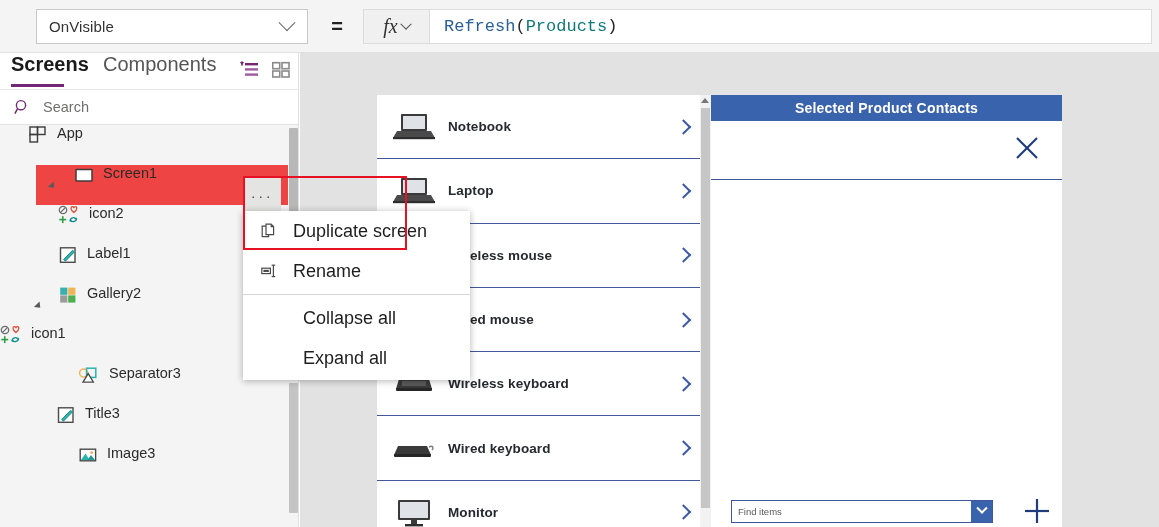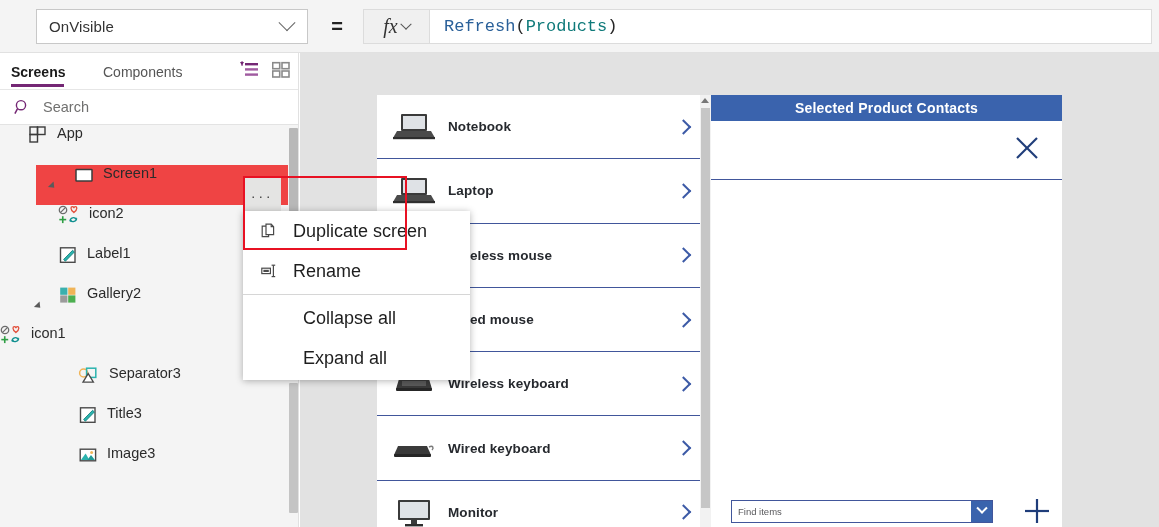--- a/index.html
+++ b/index.html
@@ -96,22 +96,22 @@
     overflow: hidden;
   }
   .tree-tabs {
     position: relative;
     height: 37px;
     background: #ffffff;
     border-bottom: 1px solid #e6e6e6;
   }
   .tree-tab {
     position: absolute; top: 0; height: 37px;
-    display: flex; align-items: center;
-    font-size: 14px;
+    display: flex; 
+    font-size: 20px;
     cursor: pointer;
   }
   .tree-tab.t0 { left: 11px; }
   .tree-tab.t1 { left: 95px; margin-left: 8px; }
   .tree-tab.active { color: #1a1a1a; font-weight: bold; }
   .tree-tab.inactive { color: #555555; }
   .tab-underline {
     position: absolute; left: 11px; bottom: 2px;
     width: 53px; height: 3px;
     background: #742774;
@@ -499,21 +499,21 @@
         <span class="tree-ico">
           <svg width="22" height="20" viewBox="0 0 22 20">
             <circle cx="5.6" cy="8.0" r="4.0" fill="none" stroke="#f0b457" stroke-width="1.5"></circle>
             <rect x="8.6" y="3.2" width="9.2" height="9.2" fill="none" stroke="#2bb3ae" stroke-width="1.5"></rect>
             <path d="M5.0 17.2 L10.2 8.6 L15.4 17.2 Z" fill="#ffffff" stroke="#4a4a4a" stroke-width="1.3"></path>
           </svg>
         </span>
         <span class="tree-lbl">Separator3</span>
       </div>
 
-      <div class="tree-item" style="padding-left:78px">
+      <div class="tree-item" style="padding-left:56px">
         <span class="tree-ico">
           <svg width="20" height="20" viewBox="0 0 20 20">
             <rect x="2.5" y="2.8" width="14.5" height="14.5" fill="#ffffff" stroke="#4a4a4a" stroke-width="1.4"></rect>
             <path d="M5.6 14.5 L14.6 5.3 L16.4 7.0 L7.4 16.2 Z" fill="#2bb3ae" stroke="#16827f" stroke-width="0.9"></path>
           </svg>
         </span>
         <span class="tree-lbl">Title3</span>
       </div>
 
       <div class="tree-item" style="padding-left:78px">

